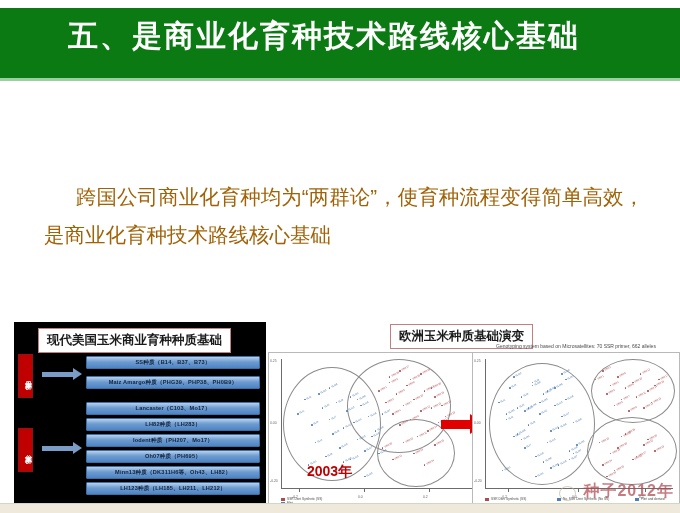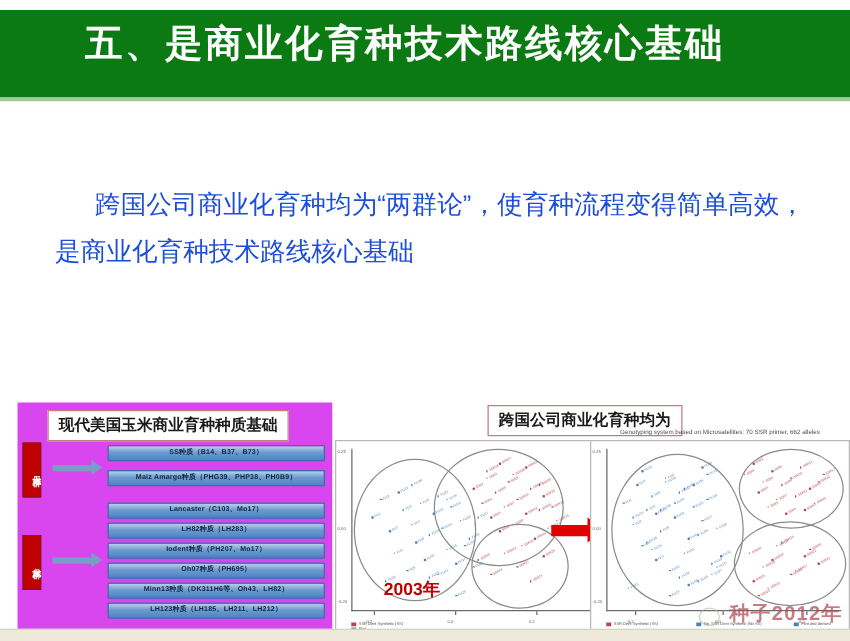--- a/index.html
+++ b/index.html
@@ -10,31 +10,31 @@
 
   
   .header{position:absolute;left:0;top:8px;width:680px;height:70px;background:#0b7a12;}
   .header-rule{position:absolute;left:0;top:78px;width:680px;height:3px;background:#9ccf9e;}
   .header-title{position:absolute;left:68px;top:18px;font-size:30px;line-height:36px;
                 color:#ffffff;font-weight:bold;letter-spacing:2px;white-space:nowrap;}
 
   
   .subtitle{position:absolute;left:58px;top:100px;font-size:21px;line-height:26px;
             color:#3f3fae;font-weight:bold;white-space:nowrap;}
-  .para{position:absolute;left:44px;font-size:20.5px;line-height:38px;color:#1d4ed8;
-        width:600px;text-align:justify;}
+  .para{position:absolute;left:44px;font-size:20.5px;line-height:38px;color:#a16207;
+        width:600px;text-align:justify;margin-top:33px;}
   .para.p1{top:145px;}
   .para.p2{top:228px;}
   .para .ind{display:inline-block;width:32px;}
 
   
   .figs{position:absolute;left:0;top:322px;width:680px;height:186px;}
 
   
-  .leftfig{position:absolute;left:14px;top:0;width:252px;height:186px;background:#d946ef;}
+  .leftfig{position:absolute;left:14px;top:0;width:252px;height:186px;background:#000000;}
   .cap-box{position:absolute;border:1px solid #c08080;background:#ffffff;
            font-size:12.5px;font-weight:bold;color:#1b1b1b;text-align:center;white-space:nowrap;}
   .leftfig .cap-box{left:24px;top:6px;padding:3px 8px;}
 
   .redtag{position:absolute;width:15px;background:#c00000;color:#ffffff;border:1px solid #8d1414;
           font-size:7px;font-weight:bold;line-height:8px;text-align:center;
           writing-mode:vertical-rl;letter-spacing:1px;padding:3px 0;box-sizing:border-box;}
   .redtag.t1{left:4px;top:32px;height:44px;}
   .redtag.t2{left:4px;top:106px;height:44px;}
 
@@ -116,21 +116,21 @@
       <div class="bar" style="top:54px">Maiz Amargo种质（PHG39、PHP38、PH0B9）</div>
       <div class="bar" style="top:80px">Lancaster（C103、Mo17）</div>
       <div class="bar" style="top:96px">LH82种质（LH283）</div>
       <div class="bar" style="top:112px">Iodent种质（PH207、Mo17）</div>
       <div class="bar" style="top:128px">Oh07种质（PH695）</div>
       <div class="bar" style="top:144px">Minn13种质（DK311H6等、Oh43、LH82）</div>
       <div class="bar" style="top:160px">LH123种质（LH185、LH211、LH212）</div>
     </div>
 
     <div class="rightfig">
-      <div class="cap-box">跨国公司商业化育种均为</div>
+      <div class="cap-box">欧洲玉米种质基础演变</div>
 
       <div class="scatter s1">
         <div class="axis-y"></div>
         <div class="axis-x"></div>
         <div class="yticklab" style="top:6px">0.25</div>
         <div class="yticklab" style="top:68px">0.00</div>
         <div class="yticklab" style="top:126px">-0.20</div>
         <div class="tick" style="left:30px"></div>
         <div class="tick" style="left:95px"></div>
         <div class="tick" style="left:160px"></div>

